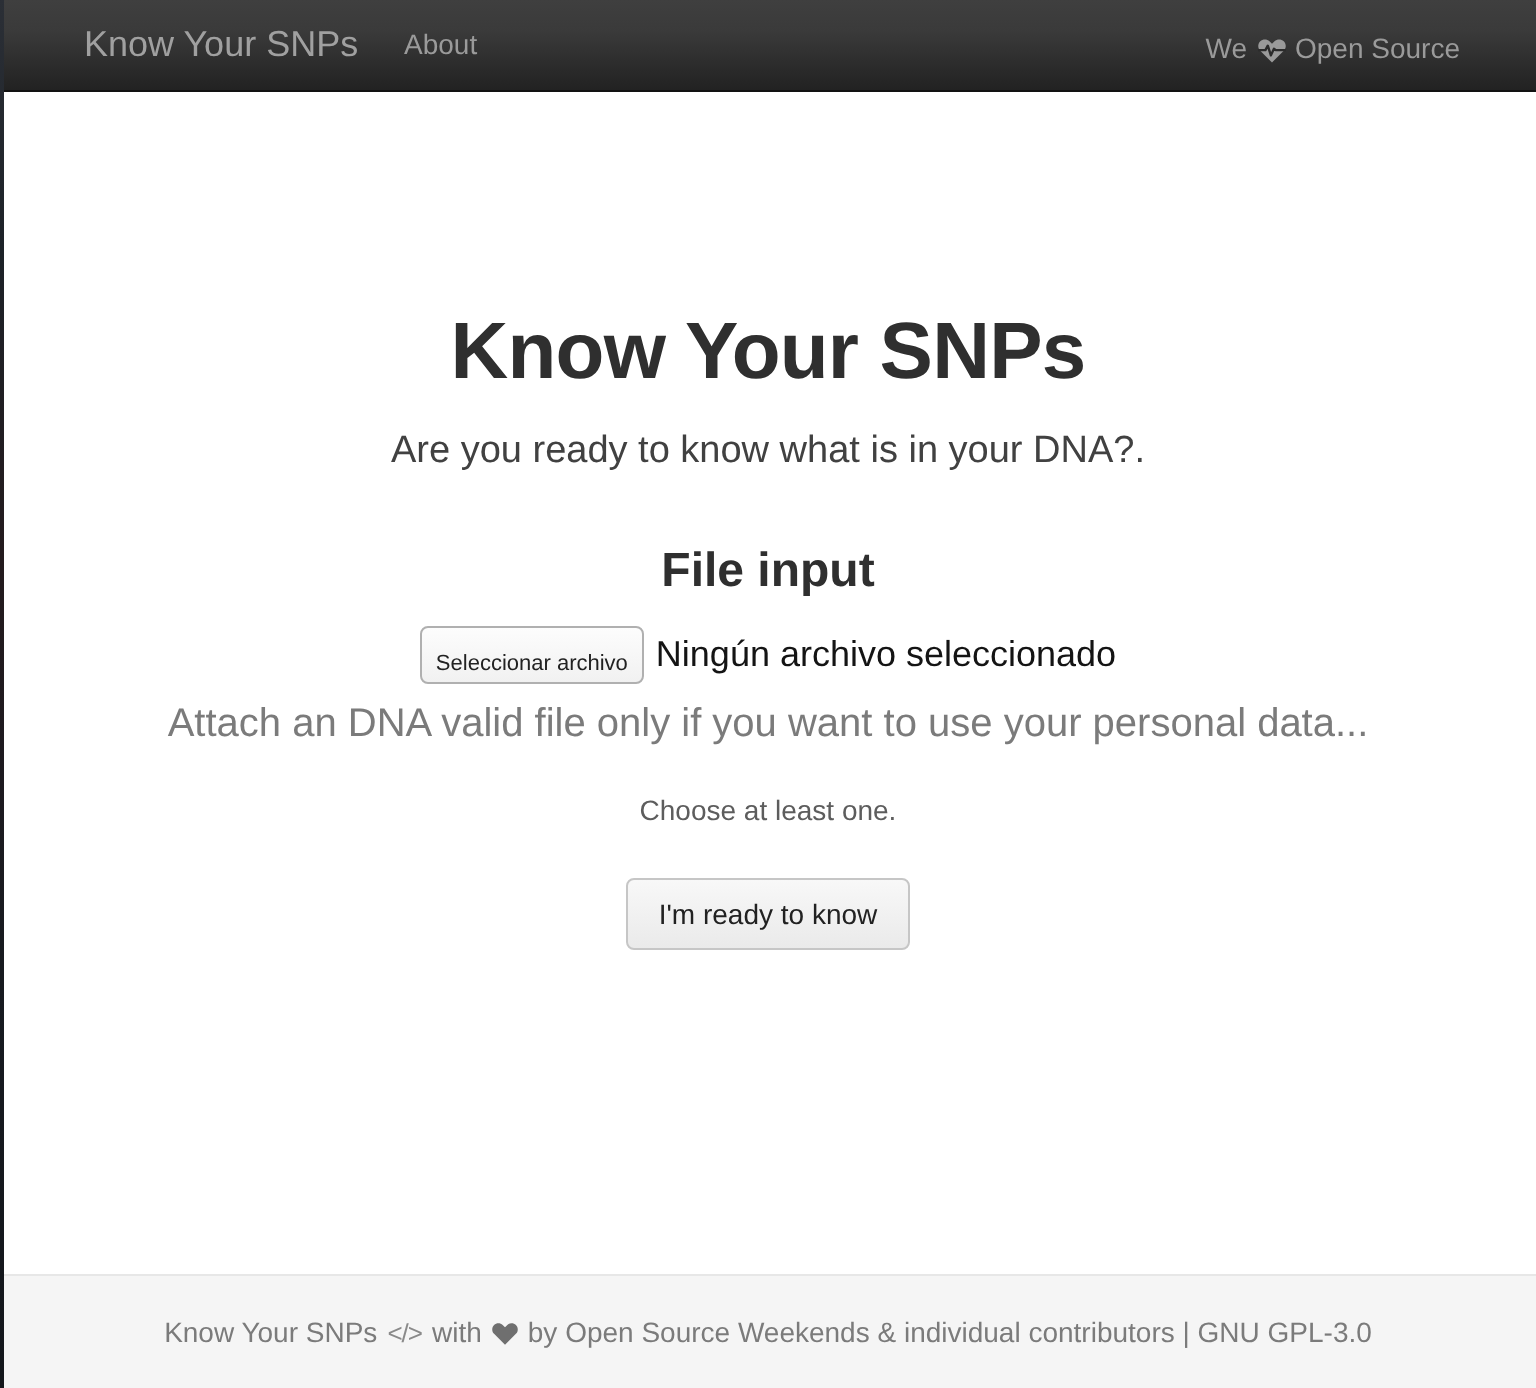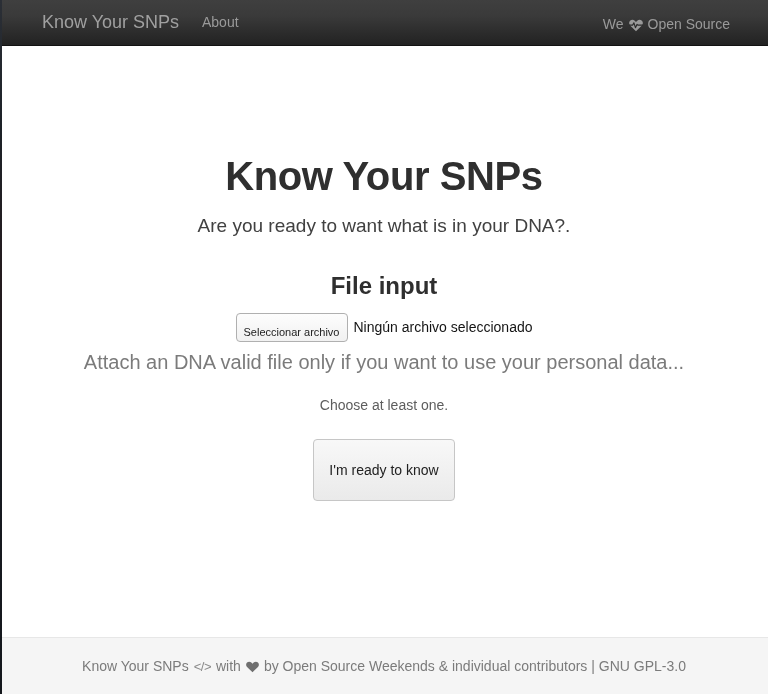--- a/index.html
+++ b/index.html
@@ -145,21 +145,21 @@
     color: #222222;
     background: linear-gradient(180deg, #fdfdfd 0%, #f1f1f1 100%);
     border: 1px solid #b0b0b0;
     border-radius: 4px;
     padding: 11px 7px 2px 7px;
     line-height: 14px;
     cursor: pointer;
     white-space: nowrap;
   }
   .file-status {
-    font-size: 14px;
+    font-size: 18px;
     color: #141414;
     white-space: nowrap;
   }
   .help-text {
     margin: 0;
     padding-top: 9px;
     font-size: 20px;
     color: #7b7b7b;
   }
   .choose-text {
@@ -213,21 +213,21 @@
   }
 
   .submit-wrap { padding-top: 14px; }
   .submit-btn {
     font-family: "Liberation Sans", sans-serif;
     font-size: 14px;
     color: #222222;
     background: linear-gradient(180deg, #f8f8f8 0%, #eaeaea 100%);
     border: 1px solid #c6c6c6;
     border-radius: 4px;
-    padding: 22px 15px;
+    padding: 9px 15px;
     line-height: 16px;
     cursor: pointer;
     white-space: nowrap;
   }
 
   
   .footer {
     position: absolute;
     left: 0;
     top: 637px;
@@ -286,21 +286,21 @@
         </svg>
       </span>
       <span>Open Source</span>
     </div>
   </div>
 </div>
 
 <div class="main">
 
   <h1 class="page-title">Know Your SNPs</h1>
-  <p class="page-subtitle">Are you ready to want what is in your DNA?.</p>
+  <p class="page-subtitle">Are you ready to know what is in your DNA?.</p>
 
   <h2 class="section-title file">File input</h2>
 
   <div class="file-row">
     <button class="file-select-btn">Seleccionar archivo</button>
     <span class="file-status">Ningún archivo seleccionado</span>
   </div>
 
   <p class="help-text">Attach an DNA valid file only if you want to use your personal data...</p>
 

